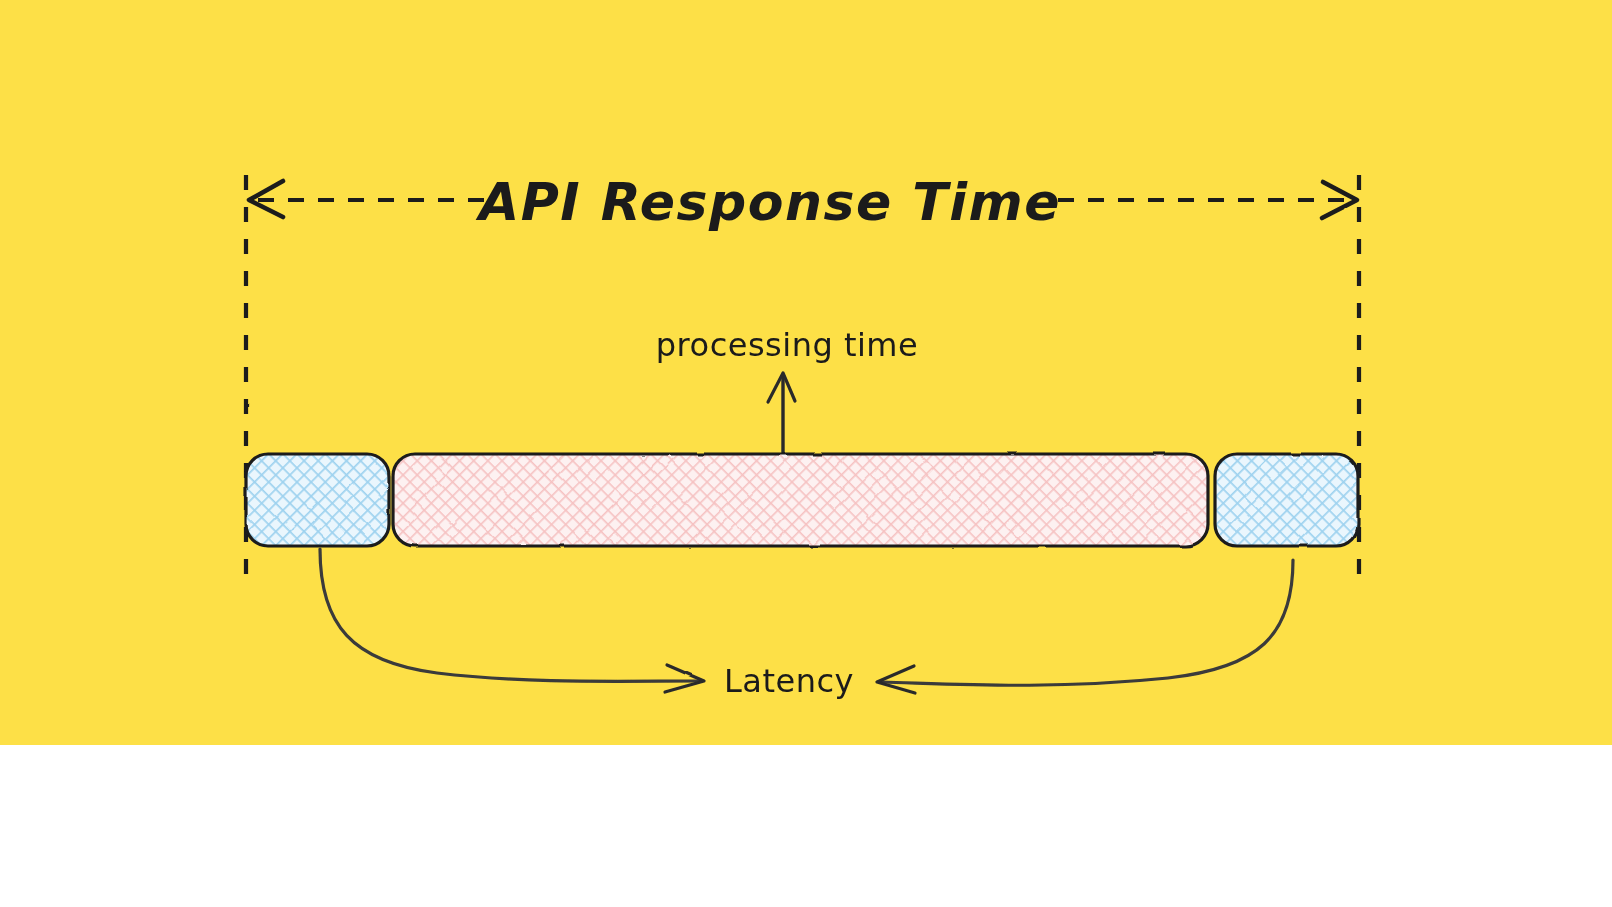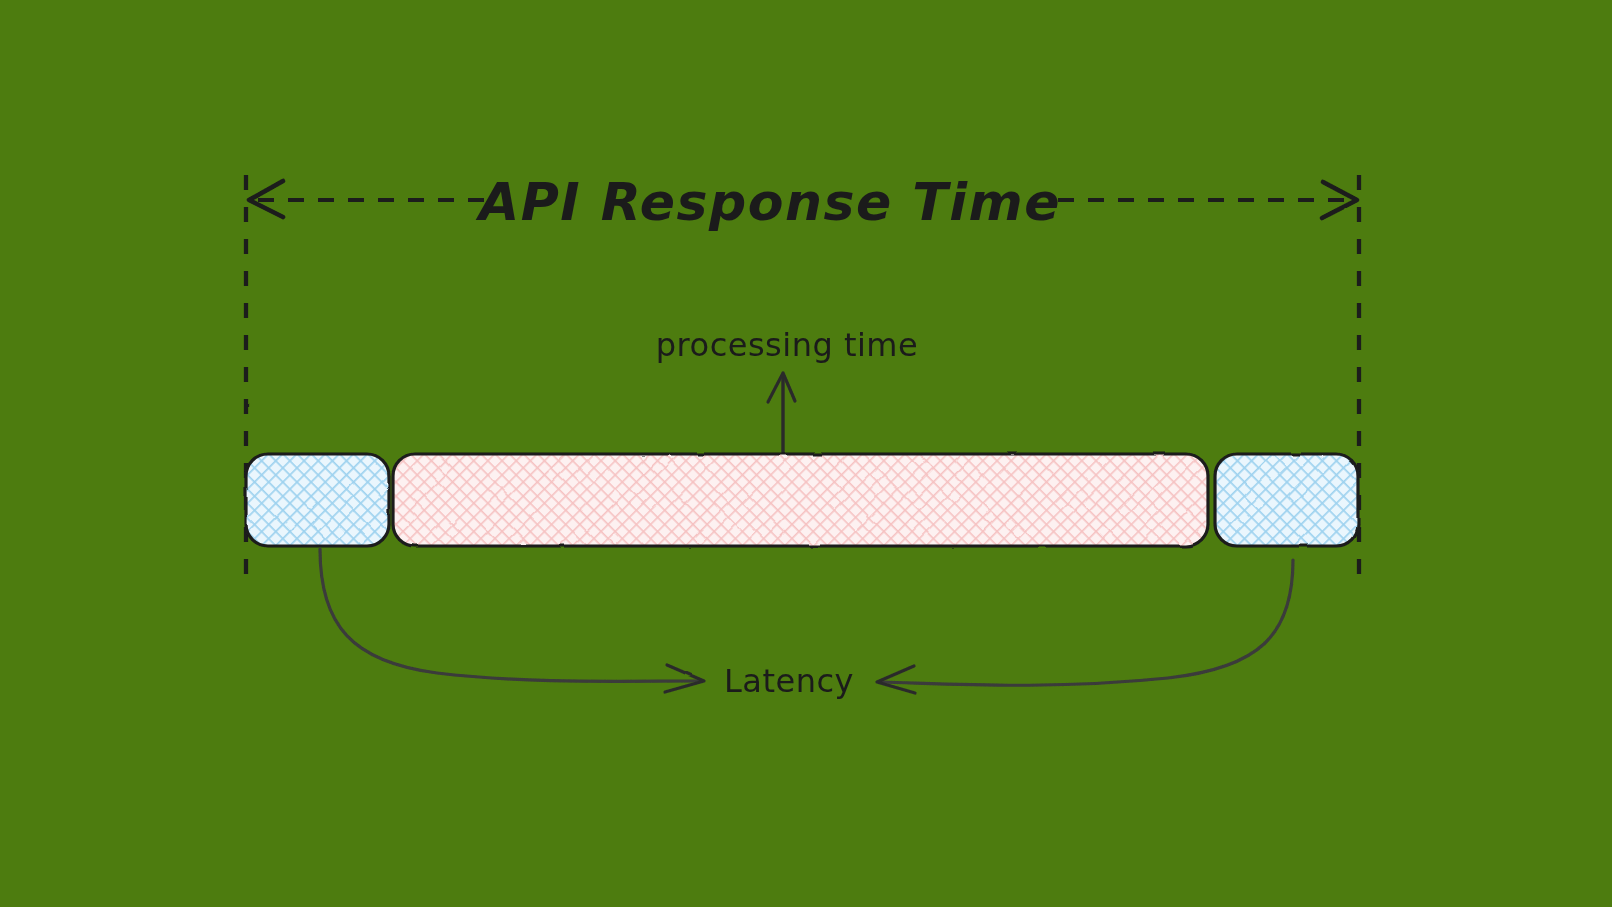--- a/index.html
+++ b/index.html
@@ -10,22 +10,22 @@
   }
   body {
     width: 1612px;
     height: 907px;
     overflow: hidden;
     font-family: "DejaVu Sans", sans-serif;
   }
   #diagram-root {
     position: relative;
     width: 1612px;
-    height: 907px;
-    background: #4d7c0f;
+    height: 745px;
+    background: #fde047;
   }
   #diagram-svg {
     position: absolute;
     top: 0;
     left: 0;
     width: 1612px;
     height: 907px;
     display: block;
   }
   .hand-text {

